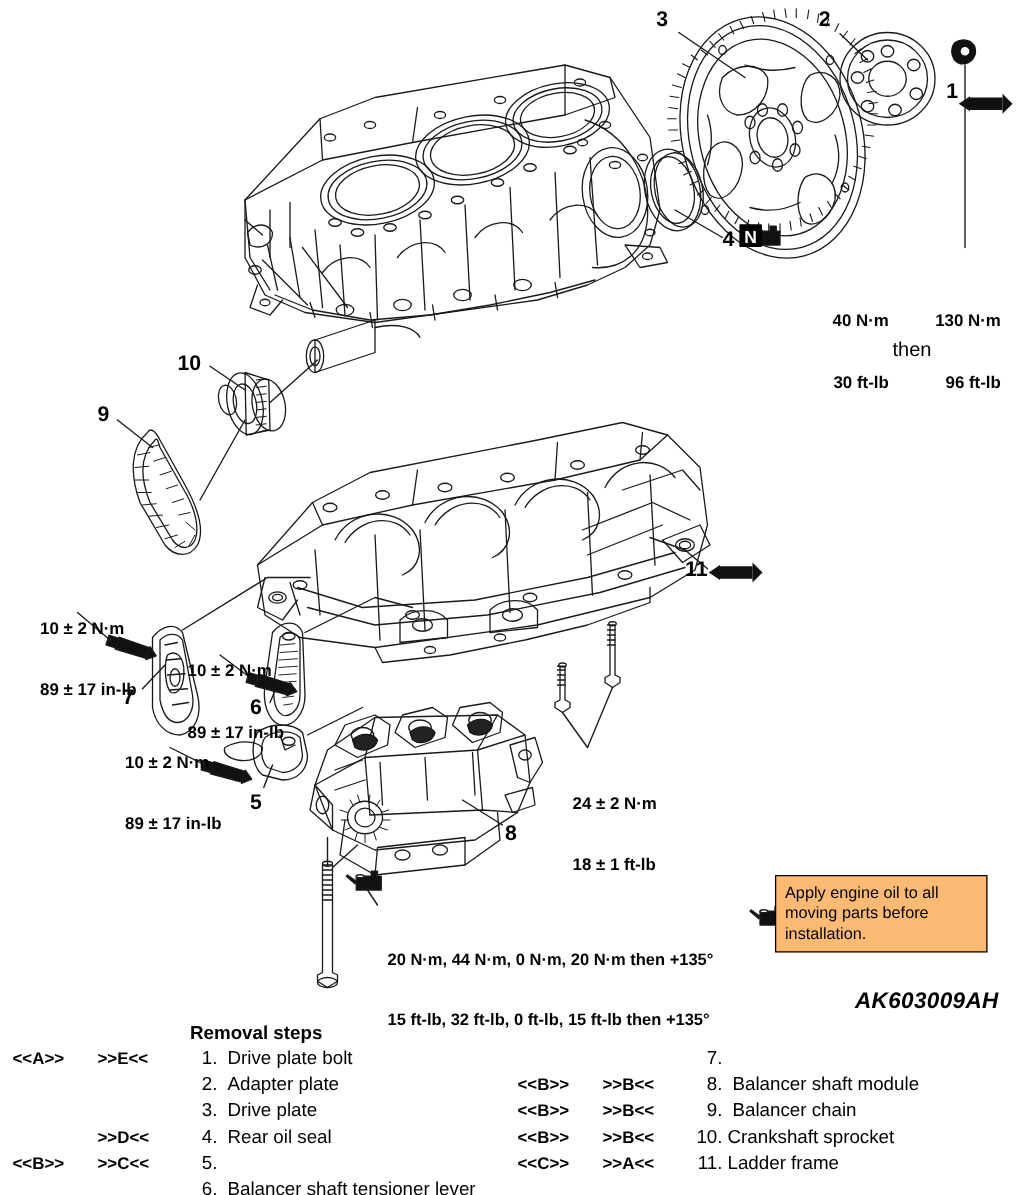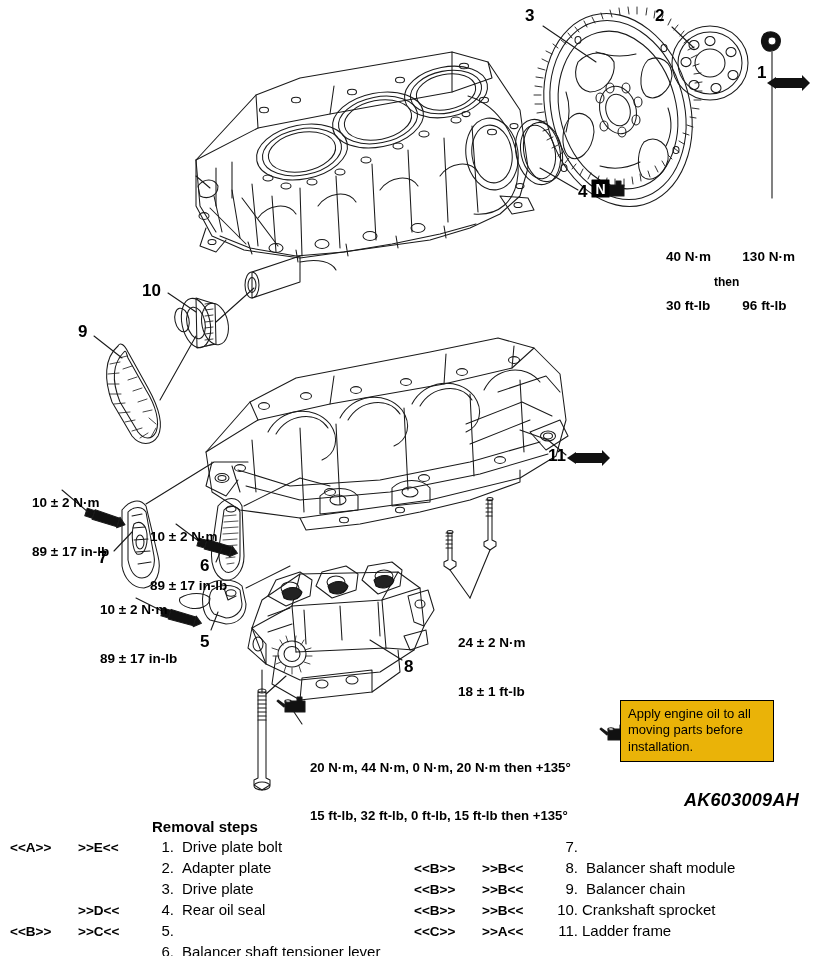--- a/index.html
+++ b/index.html
@@ -40,33 +40,33 @@
     font-size: 13.5px;
     font-weight: bold;
     line-height: 1.22;
   }
   .torque-wide {
     font-size: 13.2px;
     font-weight: bold;
     line-height: 1.22;
   }
   .then-word {
-    font-size: 12px;
-    font-weight: bold;
+    font-size: 16px;
+    font-weight: normal;
   }
   .note-box {
     position: absolute;
     left: 620px;
     top: 700px;
     width: 138px;
     border: 1.6px solid #000;
-    padding: 5px 7px 6px 7px;
+    padding: 5px 23px 6px 7px;
     font-size: 13px;
     line-height: 1.25;
-    background: #eab308;
+    background: #fdba74;
   }
   .drawing-code {
     position: absolute;
     right: 16px;
     top: 790px;
     font-size: 18px;
     font-weight: bold;
     letter-spacing: 0.3px;
     font-style: italic;
   }
@@ -583,21 +583,21 @@
   <div class="lbl callout-num" style="left:578px; top:182px;">4</div>
   <div class="lbl callout-num" style="left:200px; top:632px;">5</div>
   <div class="lbl callout-num" style="left:200px; top:556px;">6</div>
   <div class="lbl callout-num" style="left:98px;  top:548px;">7</div>
   <div class="lbl callout-num" style="left:404px; top:657px;">8</div>
   <div class="lbl callout-num" style="left:78px;  top:322px;">9</div>
   <div class="lbl callout-num" style="left:142px; top:281px;">10</div>
   <div class="lbl callout-num" style="left:548px; top:446px;">11</div>
 
   <div class="lbl" style="left:666px; top:178px;">
-    <table style="border-collapse:collapse;">
+    <table style="border-collapse:collapse;text-align:right;">
       <tbody><tr>
         <td style="padding:0;" class="torque">
           <div>40 N·m</div>
           <div>30 ft-lb</div>
         </td>
         <td style="padding:0 3px;" class="then-word">then</td>
         <td style="padding:0;" class="torque">
           <div>130 N·m</div>
           <div>96 ft-lb</div>
         </td>

